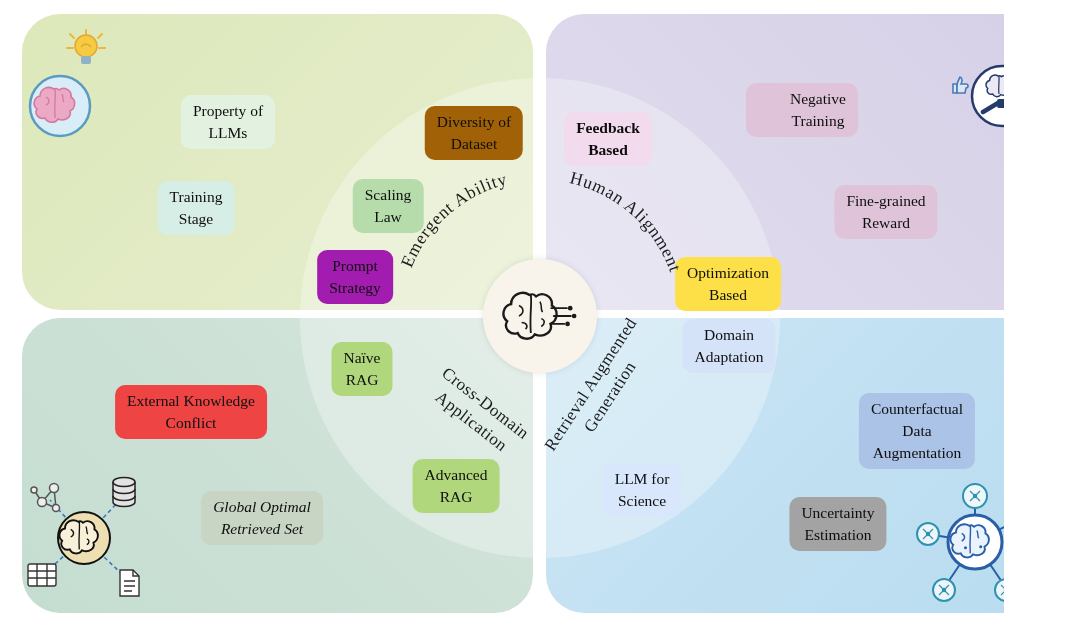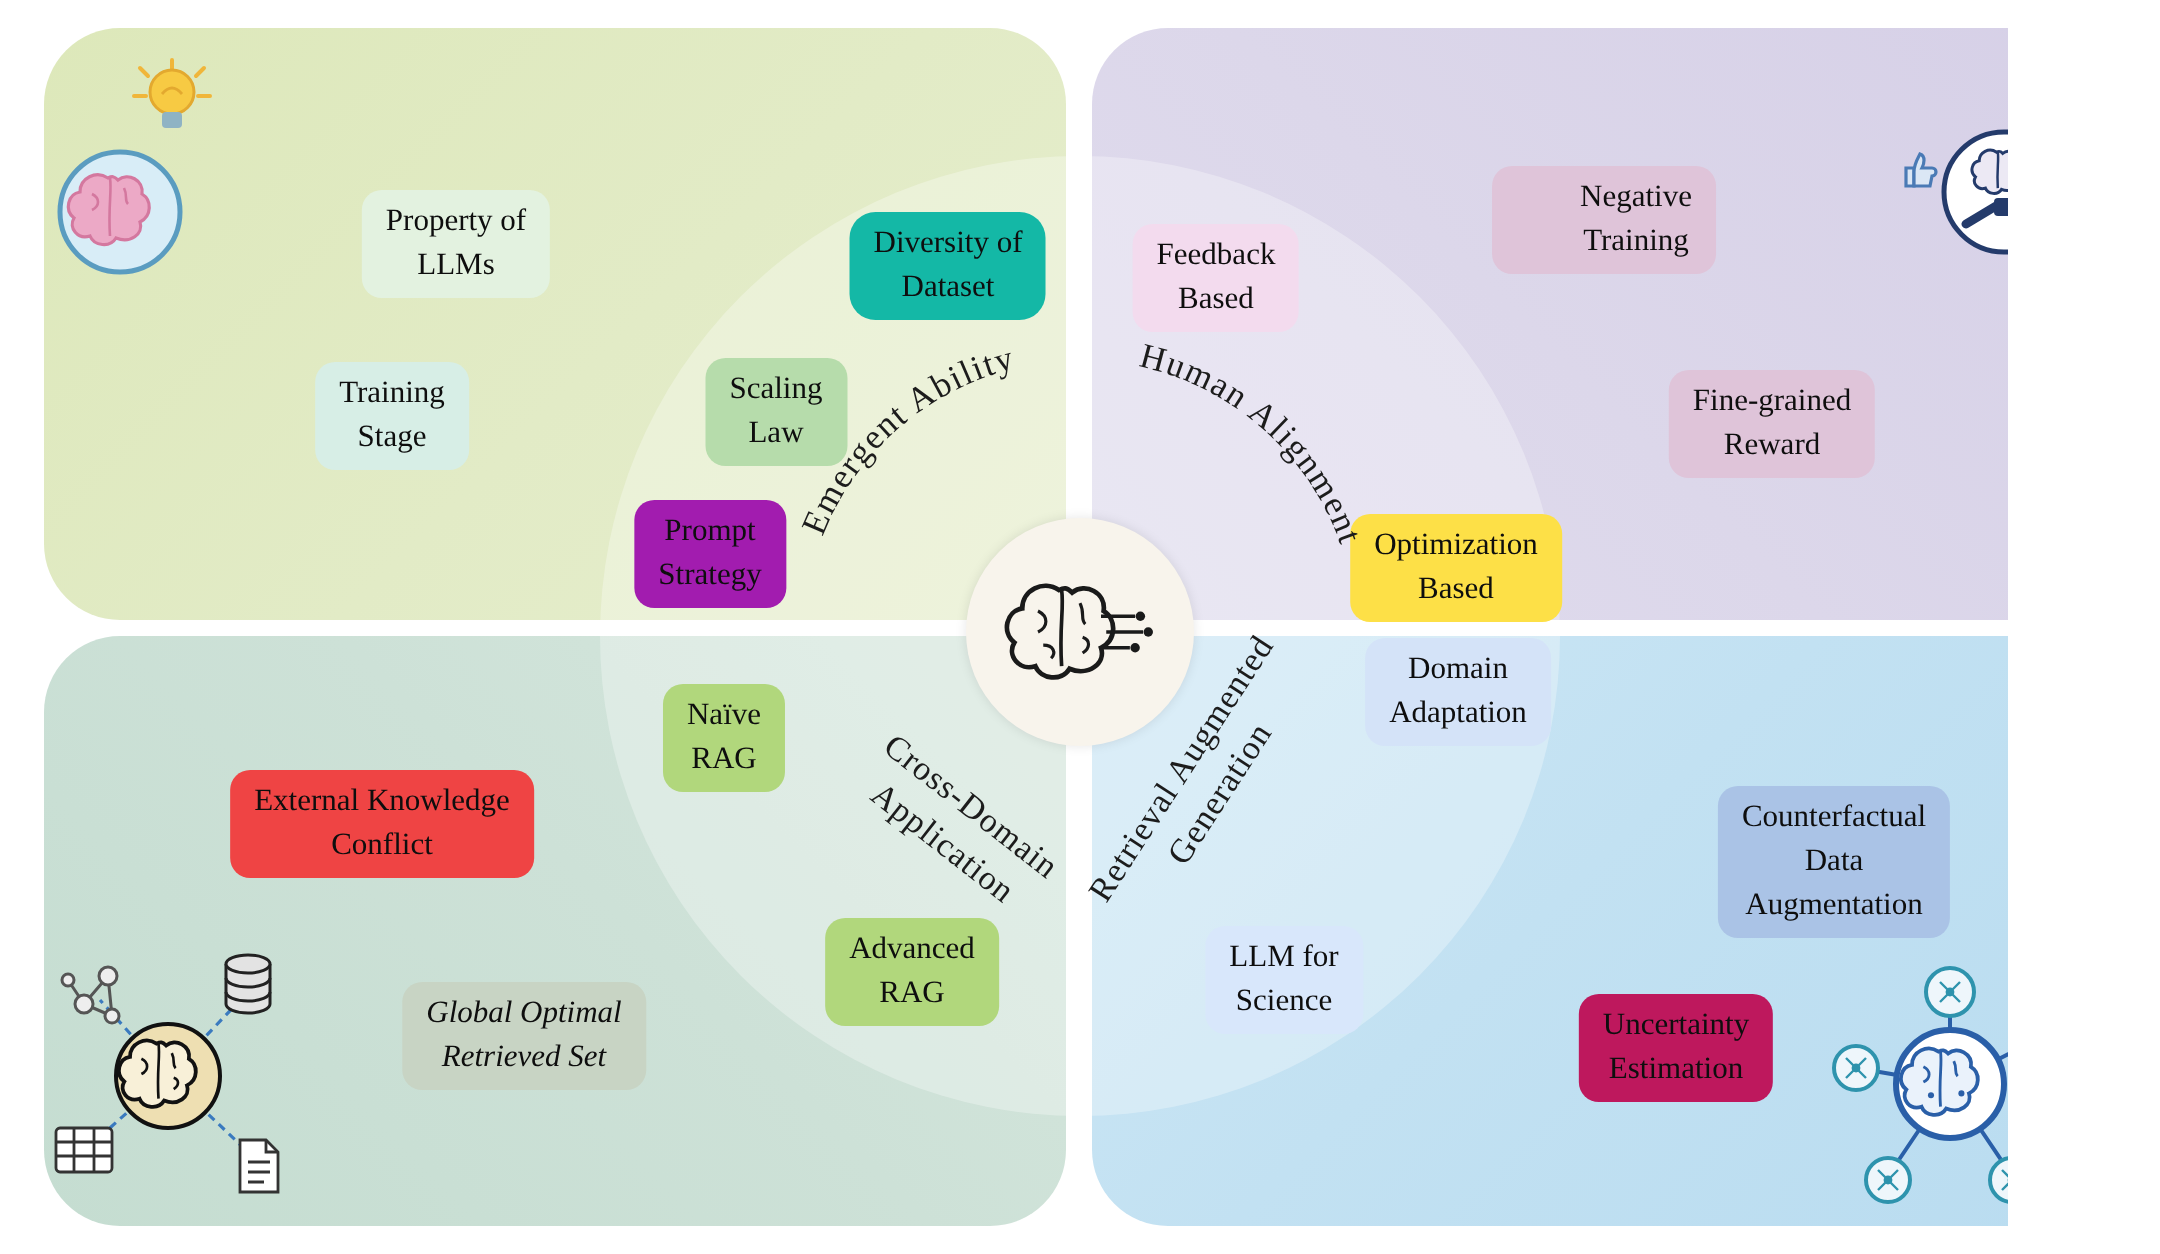--- a/index.html
+++ b/index.html
@@ -48,30 +48,30 @@
 
   <div class="quadrant tl"></div>
   <div class="quadrant tr"></div>
   <div class="quadrant bl"></div>
   <div class="quadrant br"></div>
 
   <div class="inner-circle"></div>
 
   <div class="pill" style="left:228px;top:122px;background:#e3f2e0;">Property of
 LLMs</div>
-  <div class="pill" style="left:474px;top:133px;background:#14b8a6;border-radius:13px;">Diversity of
+  <div class="pill" style="left:474px;top:133px;background:#a16207;">Diversity of
 Dataset</div>
   <div class="pill" style="left:196px;top:208px;background:#d7eee6;">Training
 Stage</div>
   <div class="pill" style="left:388px;top:206px;background:#b6dcab;">Scaling
 Law</div>
   <div class="pill" style="left:355px;top:277px;background:#a21caf;">Prompt
 Strategy</div>
 
-  <div class="pill" style="left:608px;top:139px;background:#f3dbee;">Feedback
+  <div class="pill" style="left:608px;top:139px;background:#f3dbee;font-weight:bold;">Feedback
 Based</div>
   <div class="pill" style="left:802px;top:110px;background:#dfc4d9;padding-left:44px;">Negative
 Training</div>
   <div class="pill" style="left:886px;top:212px;background:#dfc4d9;">Fine-grained
 Reward</div>
   <div class="pill" style="left:728px;top:284px;background:#fde047;">Optimization
 Based</div>
 
   <div class="pill" style="left:362px;top:369px;background:#b1d77c;">Naïve
 RAG</div>
@@ -81,21 +81,21 @@
 RAG</div>
   <div class="pill" style="left:262px;top:518px;background:#c8d4c4;font-style:italic;">Global Optimal
 Retrieved Set</div>
 
   <div class="pill" style="left:729px;top:346px;background:#d4e3f8;">Domain
 Adaptation</div>
   <div class="pill" style="left:917px;top:431px;background:#aac3e6;">Counterfactual
 Data Augmentation</div>
   <div class="pill" style="left:642px;top:490px;background:#d8e7fb;">LLM for
 Science</div>
-  <div class="pill" style="left:838px;top:524px;background:#be185d;">Uncertainty
+  <div class="pill" style="left:838px;top:524px;background:#a3a3a3;">Uncertainty
 Estimation</div>
 
   <svg class="arc-svg" width="1080" height="627" viewBox="0 0 1080 627" xmlns="http://www.w3.org/2000/svg" xmlns:xlink="http://www.w3.org/1999/xlink">
     <defs>
       <path id="arc-tl" d="M 408 278 A 138 138 0 0 1 518 182" fill="none"></path>
       <path id="arc-tr" d="M 557 181 A 138 138 0 0 1 674 285" fill="none"></path>
     </defs>
     <text class="arc-text" text-anchor="middle">
       <textPath href="#arc-tl" xlink:href="#arc-tl" startOffset="50%">Emergent Ability</textPath>
     </text>

